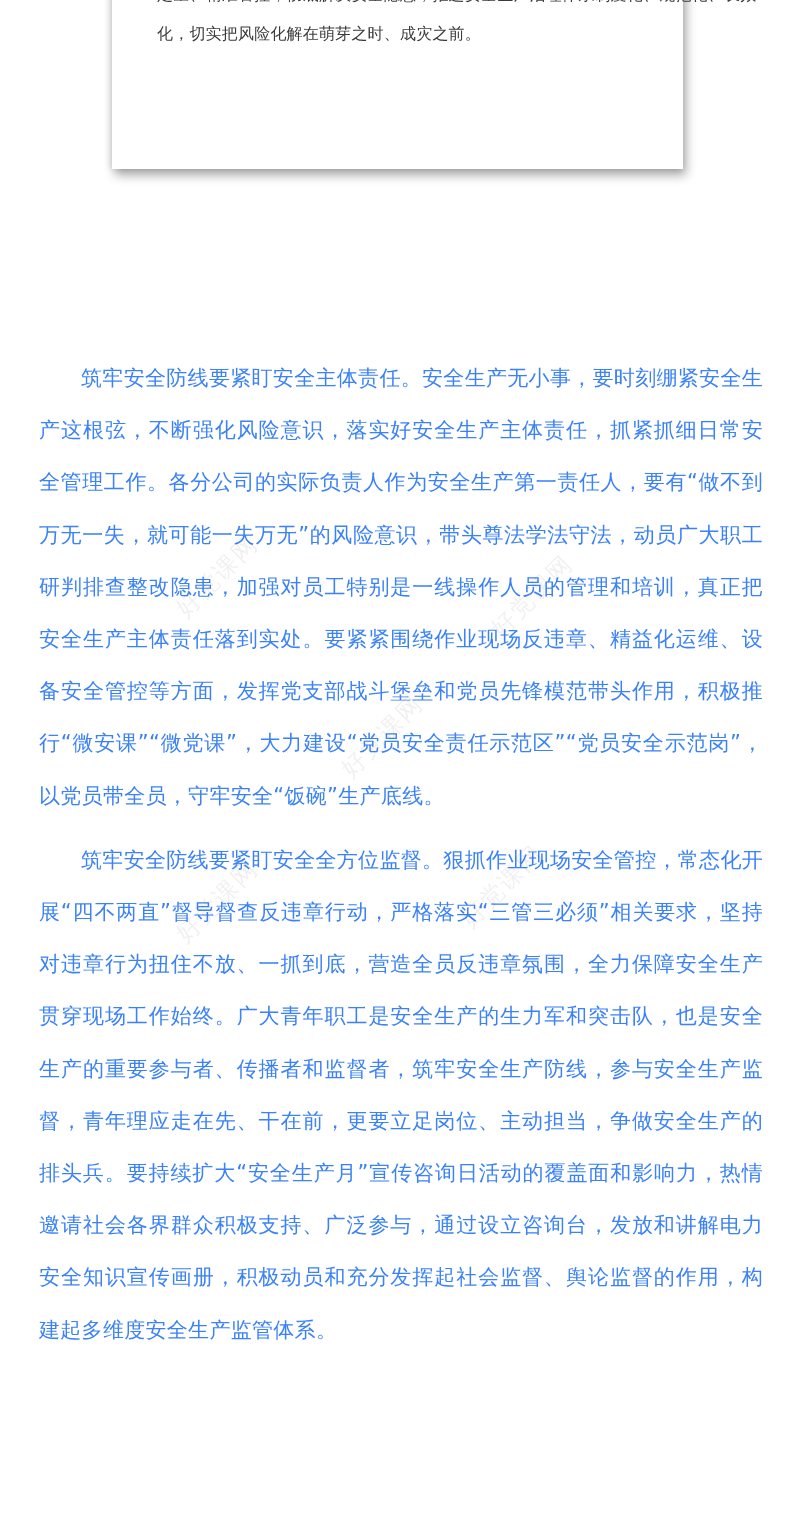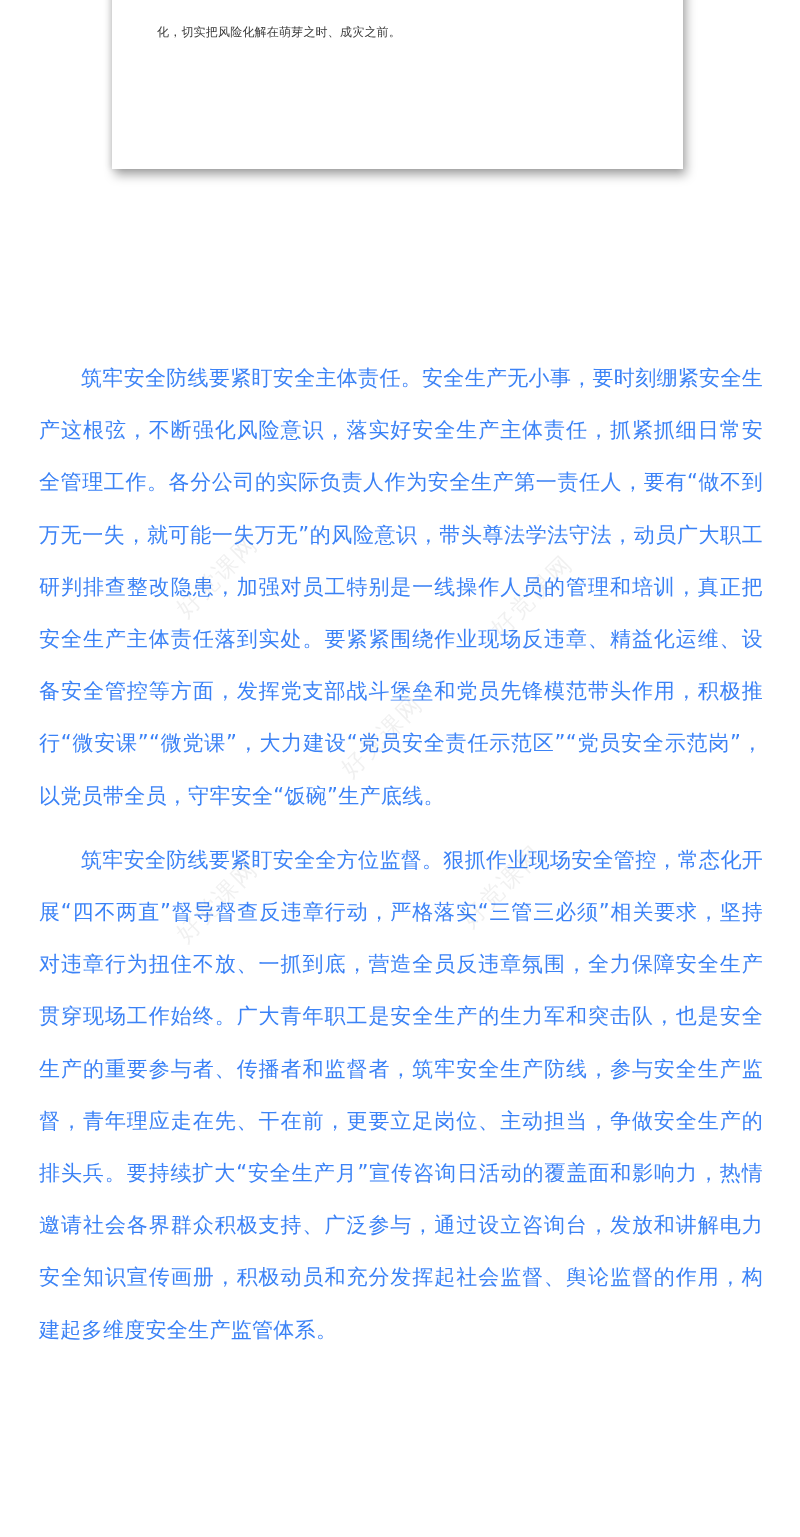--- a/index.html
+++ b/index.html
@@ -20,21 +20,21 @@
       left: 112px;
       top: -20px;
       width: 571px;
       height: 189px;
       background: #ffffff;
       box-shadow: 3px 6px 10px rgba(0,0,0,0.35), -2px 0 6px rgba(0,0,0,0.12);
     }
     .card-line {
       position: absolute;
       left: 45px;
-      font-size: 12px;
+      font-size: 16px;
       color: #3a3a3a;
       white-space: nowrap;
       letter-spacing: 0.2px;
     }
     .card-line.cut {
       top: 5px;
       clip-path: inset(8px 0 0 0);
     }
     .card-line.last {
       top: 44px;

